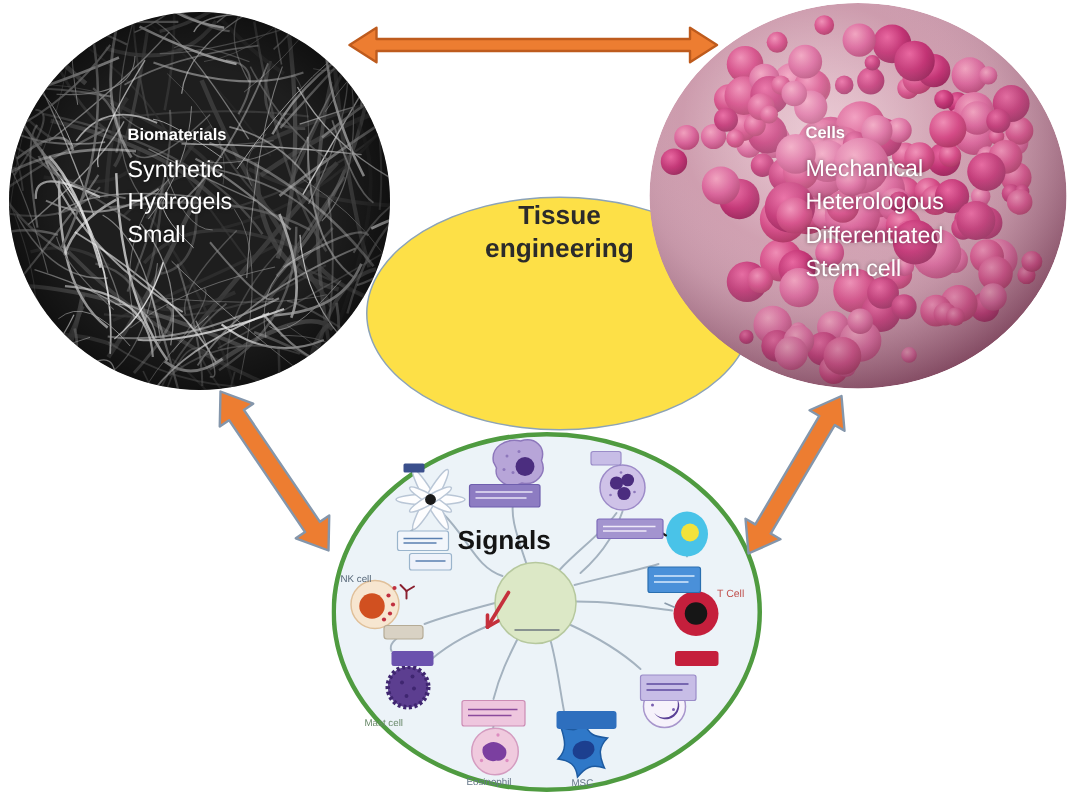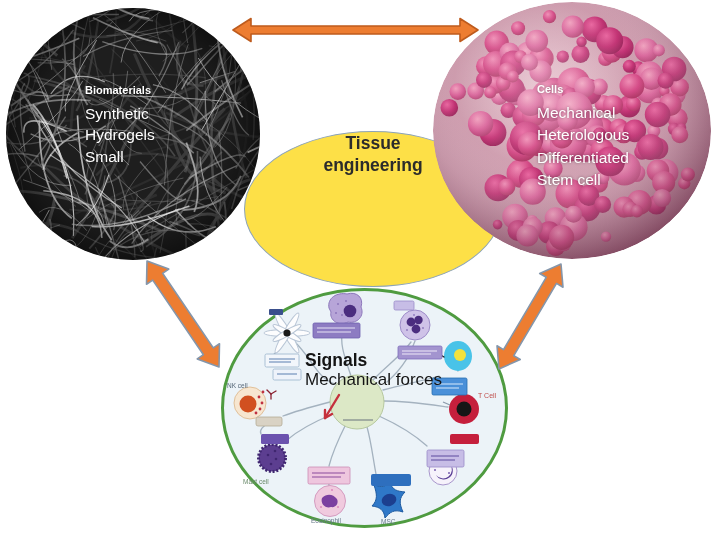--- a/index.html
+++ b/index.html
@@ -714,21 +714,20 @@
           </g>
         <g>
             <rect x="52" y="81" width="28" height="11" rx="1.5" fill="#eef2fa" stroke="#9ab4cc" stroke-width=".8"></rect>
            <line x1="56" y1="86" x2="76" y2="86" stroke="#5a7fb0" stroke-width="1"></line>
           </g>
       </g>
     </svg>
 
     <div class="overlay-label lab-dark sg-label">
       <div class="t">Signals</div>
-      <div>Mechanical forces</div>
     </div>
   </div>
 
   <svg class="arrows" width="712" height="533" viewBox="0 0 712 533">
     <polygon id="arrow-top" class="arrow-top" fill="#ED7D31" points="233.0,30.0 251.0,41.5 251.0,34.0 460.0,34.0 460.0,41.5 478.0,30.0 460.0,18.5 460.0,26.0 251.0,26.0 251.0,18.5"></polygon>
     <polygon id="arrow-left" class="arrow-diag" fill="#ED7D31" points="147.0,261.0 146.5,284.3 152.7,280.1 203.4,354.7 197.2,358.9 219.0,367.0 219.5,343.7 213.3,347.9 162.6,273.3 168.8,269.1"></polygon>
     <polygon id="arrow-right" class="arrow-diag" fill="#ED7D31" points="561.0,264.0 539.7,273.5 546.2,277.3 503.5,349.6 497.0,345.8 499.0,369.0 520.3,359.5 513.8,355.7 556.5,283.4 563.0,287.2"></polygon>
   </svg>
 </div>
 

